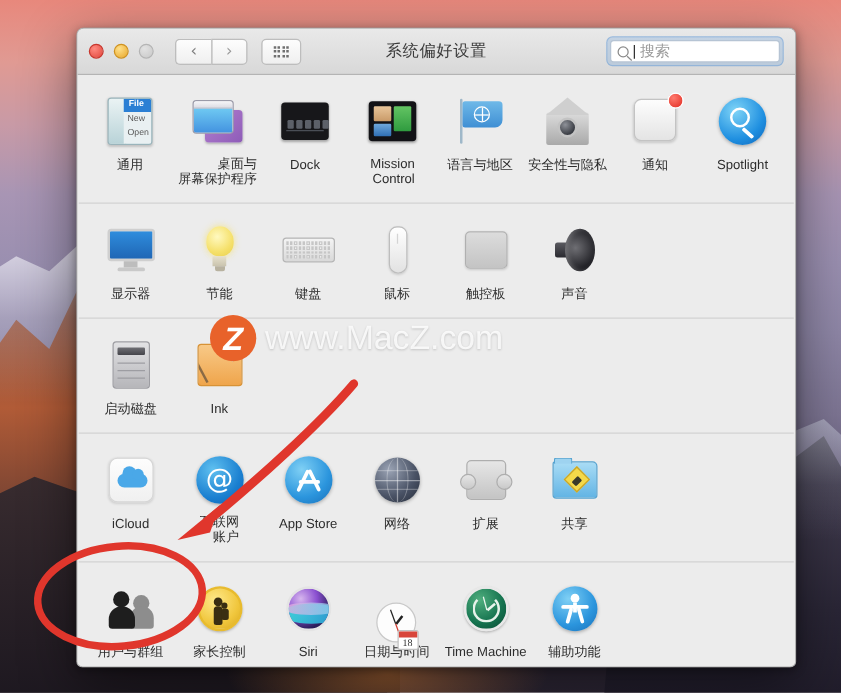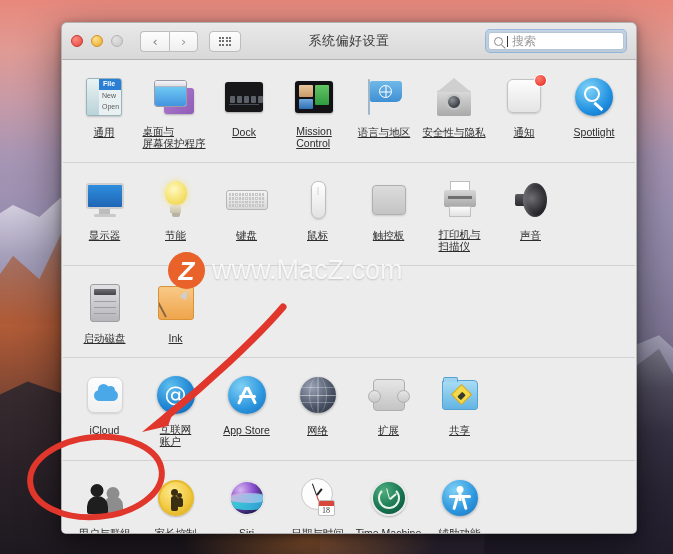--- a/index.html
+++ b/index.html
@@ -134,23 +134,22 @@
   .rowgroup { padding: 11px 0 9px 0; }
   .sep { height: 1px; background: #d2d2d2; margin: 0 1px; }
   .row { display: flex; padding: 0 7px; }
   .pane {
     width: 71px; padding: 2px 1px 4px 1px;
     display: flex; flex-direction: column; align-items: center;
     gap: 5px; cursor: default;
   }
   .iconbox { width: 48px; height: 48px; position: relative; }
   .plabel {
-    font-size: 10.5px; color: #2d2d2d; text-align: left; line-height: 12px;
+    font-size: 10.5px; color: #2d2d2d; text-align: right; line-height: 12px;
     max-width: 71px;
-    text-decoration: underline;
   }
   .plabel.two { line-height: 11.5px; }
 
   
   .gen-win { position:absolute; left:6px; top:5px; width:36px; height:38px; border-radius:3px; background:#cfe3e6; border:1px solid #9ab4bb; overflow:hidden; box-shadow:0 1px 2px rgba(0,0,0,.18);}
   .gen-win .g-left { position:absolute; left:0; top:0; width:14px; height:100%; background:linear-gradient(to bottom,#eaf3f4,#b9d3d8); border-right:1px solid #a6c0c6;}
   .gen-win .g-menu { position:absolute; right:0; top:0; width:22px; height:100%; background:linear-gradient(to bottom,#2a7fd4,#2a7fd4 30%,#e9f0f2 30%); }
   .gen-win .g-t { position:absolute; font-size:7px; color:#fff; left:16px; top:1px; font-weight:bold;}
   .gen-win .g-m1,.gen-win .g-m2 { position:absolute; left:15px; font-size:7px; color:#5a5a5a;}
   .gen-win .g-m1{ top:13px;} .gen-win .g-m2{ top:24px;}
@@ -279,21 +278,21 @@
   .parental-ico .adult .b{ width:7px; height:15px; background:#3a2e12; border-radius:3px 3px 2px 2px;}
   .parental-ico .kid{ position:absolute; right:9px; bottom:7px; width:6px; height:14px;}
   .parental-ico .kid .h{ width:5px; height:5px; border-radius:50%; background:#3a2e12; margin:0 auto;}
   .parental-ico .kid .b{ width:6px; height:9px; background:#3a2e12; border-radius:2px;}
 
   .siri-ico{ position:absolute; left:6px; top:6px; width:36px; height:36px; border-radius:50%; border:2px solid #e4e4e4; overflow:hidden;
     background:radial-gradient(circle at 30% 25%,#d7b6ee,#8a4fd0 40%,#2a1f5a 75%);}
   .siri-ico .wave1{ position:absolute; left:-6px; bottom:4px; width:48px; height:16px; border-radius:50%; background:linear-gradient(to right,#35e0d8,#2f9fe0); opacity:.9;}
   .siri-ico .wave2{ position:absolute; left:-4px; bottom:11px; width:44px; height:10px; border-radius:50%; background:linear-gradient(to right,#f0a8e0,#7fd8f0); opacity:.75;}
 
-  .clock-ico{ position:absolute; left:7px; top:4px; width:34px; height:38px;font-family:Liberation Serif, serif;}
+  .clock-ico{ position:absolute; left:7px; top:19px; width:34px; height:38px;font-family:Liberation Serif, serif;}
   .clock-ico .face{ position:absolute; left:0; top:0; width:32px; height:32px; border-radius:50%; background:#fdfdfd; border:1.5px solid #c9c9c9;}
   .clock-ico .hh{ position:absolute; left:15px; top:9px; width:1.6px; height:8px; background:#222; transform-origin:bottom; transform:rotate(38deg);}
   .clock-ico .mh{ position:absolute; left:15px; top:5px; width:1.4px; height:12px; background:#222; transform-origin:bottom; transform:rotate(-20deg);}
   .clock-ico .sh{ position:absolute; left:15px; top:6px; width:1px; height:11px; background:#d03c30; transform-origin:bottom; transform:rotate(160deg);}
   .clock-ico .cal{ position:absolute; right:0; bottom:0; width:17px; height:16px; background:#fff; border:1px solid #c0c0c0; border-radius:2px; overflow:hidden;}
   .clock-ico .cal .top{ height:5px; background:#d8453a;}
   .clock-ico .cal .num{ font-size:8px; text-align:center; color:#333; line-height:10px;}
 
   .tm-ico{ position:absolute; left:6px; top:6px; width:36px; height:36px; border-radius:50%;
     background:radial-gradient(circle at 34% 28%,#4fae7e,#15734f 58%,#0b4a34); border:2px solid #e8e8e8; box-shadow:0 1px 2px rgba(0,0,0,.25);}
@@ -589,34 +588,20 @@
           <div class="plabel">鼠标</div>
         </div>
 
         <div class="pane">
           <div class="iconbox">
               <div class="trackpad-ico"></div>
             </div>
           <div class="plabel">触控板</div>
         </div>
 
-        <div class="pane">
-          <div class="iconbox">
-            <div class="print-ico">
-                <div class="paper"></div>
-                <div class="body"></div>
-                <div class="slot"></div>
-                <div class="out"></div>
-              </div>
-          </div>
-          <div class="plabel two">
-            <span>打印机与</span><br>
-            <span>扫描仪</span>
-          </div>
-        </div>
 
         <div class="pane">
           <div class="iconbox">
             <div class="spk-ico">
                 <div class="neck"></div>
                 <div class="cone"></div>
               </div>
           </div>
           <div class="plabel">声音</div>
         </div>

